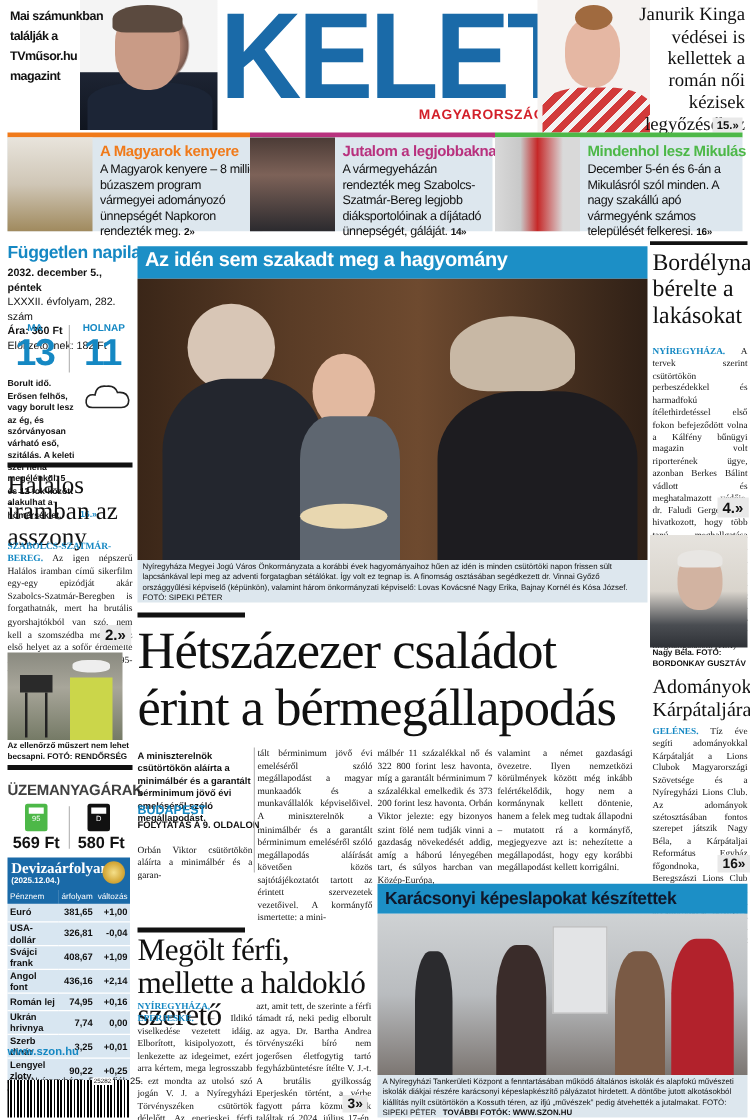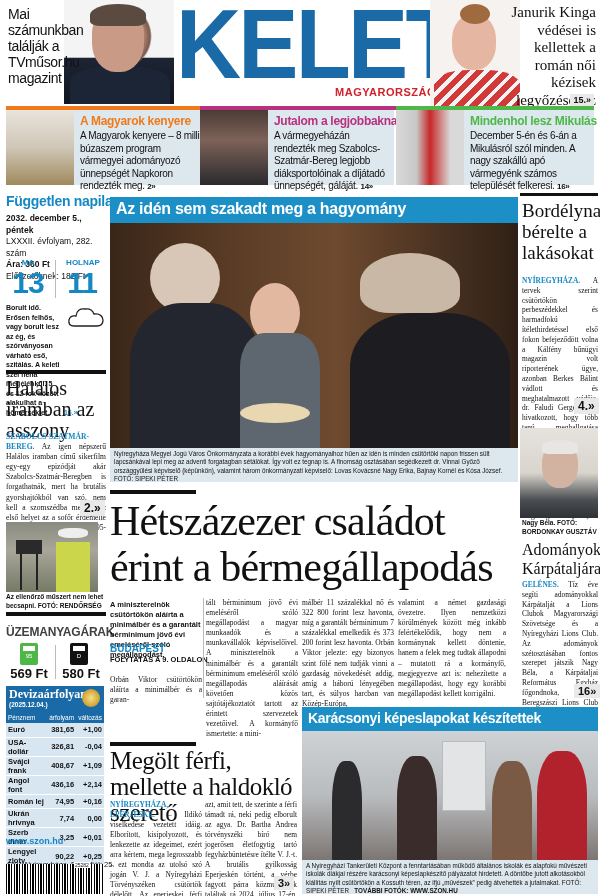--- a/index.html
+++ b/index.html
@@ -1,20 +1,20 @@
 <!DOCTYPE html>
 <html><head>
 <meta charset="utf-8">
 <style>
 *{box-sizing:border-box;margin:0;padding:0}
 body{width:600px;height:896px;overflow:hidden;background:#fff;font-family:"Liberation Sans",sans-serif;color:#111;position:relative}
 .abs{position:absolute}
 .serif{font-family:"Liberation Serif","DejaVu Serif",serif}
 
-#promo-left{left:8px;top:6px;width:78px;font-weight:normal;font-size:14px;line-height:16px;letter-spacing:-0.4px}
+#promo-left{left:8px;top:6px;width:78px;font-weight:bold;font-size:10px;line-height:16px;letter-spacing:-0.4px}
 #promo-left-photo{left:64px;top:0;width:110px;height:104px;background:radial-gradient(ellipse at 55% 35%,#d8a892 0 18%,#b58573 22%,#7a5a4f 30%,transparent 32%),linear-gradient(180deg,#f4f4f4 0,#f4f4f4 55%,#1d2433 56%,#10151f 100%);border-radius:0}
 #promo-left-photo .head{position:absolute;left:28px;top:8px;width:52px;height:64px;border-radius:40% 40% 45% 45%;background:#c99b86}
 #promo-left-photo .hair{position:absolute;left:26px;top:4px;width:56px;height:22px;border-radius:50% 50% 20% 20%;background:#5b4a3f}
 #promo-left-photo .body{position:absolute;left:6px;top:66px;width:100px;height:38px;border-radius:40% 40% 0 0;background:#1c2536}
 #logo{left:176px;top:2px;width:258px;height:84px;color:#1a6aa8;font-weight:900;font-size:98px;line-height:84px;letter-spacing:-3px;font-family:"Liberation Sans",sans-serif;text-align:center;transform:scaleX(0.92);transform-origin:left top}
 #logo-sub{left:310px;top:86px;width:126px;text-align:right;color:#d3202a;font-weight:bold;font-size:11px;letter-spacing:0.5px}
 #promo-right-photo{left:430px;top:0;width:90px;height:106px;background:#f5f2f0}
 #promo-right-photo .head{position:absolute;left:22px;top:14px;width:44px;height:56px;border-radius:45%;background:#e5b7a3}
 #promo-right-photo .hair{position:absolute;left:30px;top:4px;width:30px;height:20px;border-radius:50%;background:#a06a3f}
 #promo-right-photo .body{position:absolute;left:4px;top:70px;width:86px;height:36px;border-radius:40% 40% 0 0;background:repeating-linear-gradient(135deg,#d23a3a 0 6px,#f3f3f3 6px 10px)}
@@ -73,21 +73,21 @@
 #bord-txt{left:522px;top:276px;width:76px;font-size:7.4px;line-height:9.8px;text-align:justify}
 #nagy-img{left:520px;top:428px;width:78px;height:90px;background:linear-gradient(180deg,#e6e3de 0,#d9d4cc 50%,#4a4d52 80%,#2e3136 100%)}
 #nagy-cap{left:522px;top:519px;width:76px;font-size:6.5px;line-height:8.5px;font-weight:bold}
 #adom-ttl{left:522px;top:540px;width:76px;font-size:16px;line-height:19px}
 #adom-txt{left:522px;top:580px;width:76px;font-size:7.4px;line-height:9.8px;text-align:justify}
 
 #gyil-rule{left:110px;top:742px;width:86px;height:4px;background:#111}
 #gyil-ttl{left:110px;top:748px;width:185px;font-size:25px;line-height:26px;letter-spacing:-0.5px}
 #gyil-c1{left:110px;top:800px;width:92px;font-size:7.4px;line-height:10px;text-align:justify}
 #gyil-c2{left:205px;top:800px;width:92px;font-size:7.4px;line-height:10px;text-align:justify}
-#kar-hdr{left:302px;top:707px;width:296px;height:24px;background:#1c8fc6;color:#ffffff;font-weight:bold;font-size:14px;padding:3px 6px;letter-spacing:-0.3px}
+#kar-hdr{left:302px;top:707px;width:296px;height:24px;background:#1c8fc6;color:#0f172a;font-weight:bold;font-size:14px;padding:3px 6px;letter-spacing:-0.3px}
 #kar-photo{left:302px;top:731px;width:296px;height:129px;background:linear-gradient(180deg,#cfd2d4 0,#b9bcbf 50%,#7c7672 100%)}
 #kar-cap{left:302px;top:860px;width:296px;height:34px;background:#dde7ee;font-size:6.3px;line-height:8.3px;padding:2px 4px}
 .vrule{background:#bbb;width:1px}
 </style>
 </head>
 <body>
 
 <div class="abs" id="promo-left-photo">
     <div class="body"></div>
     <div class="head"></div>

